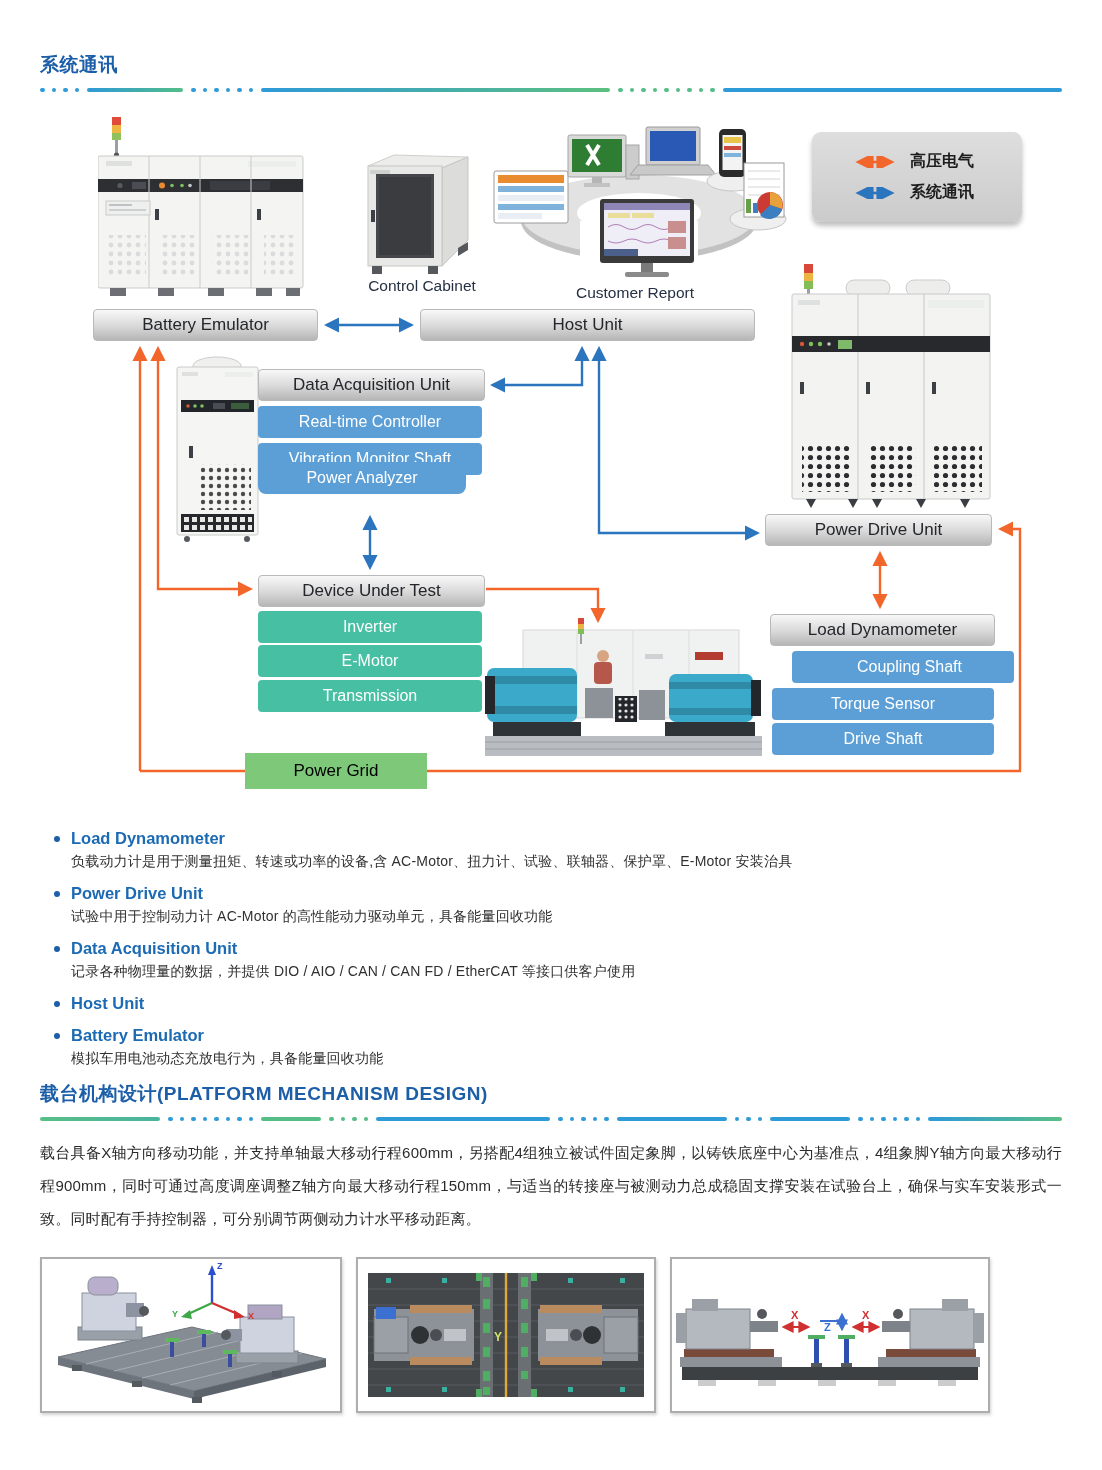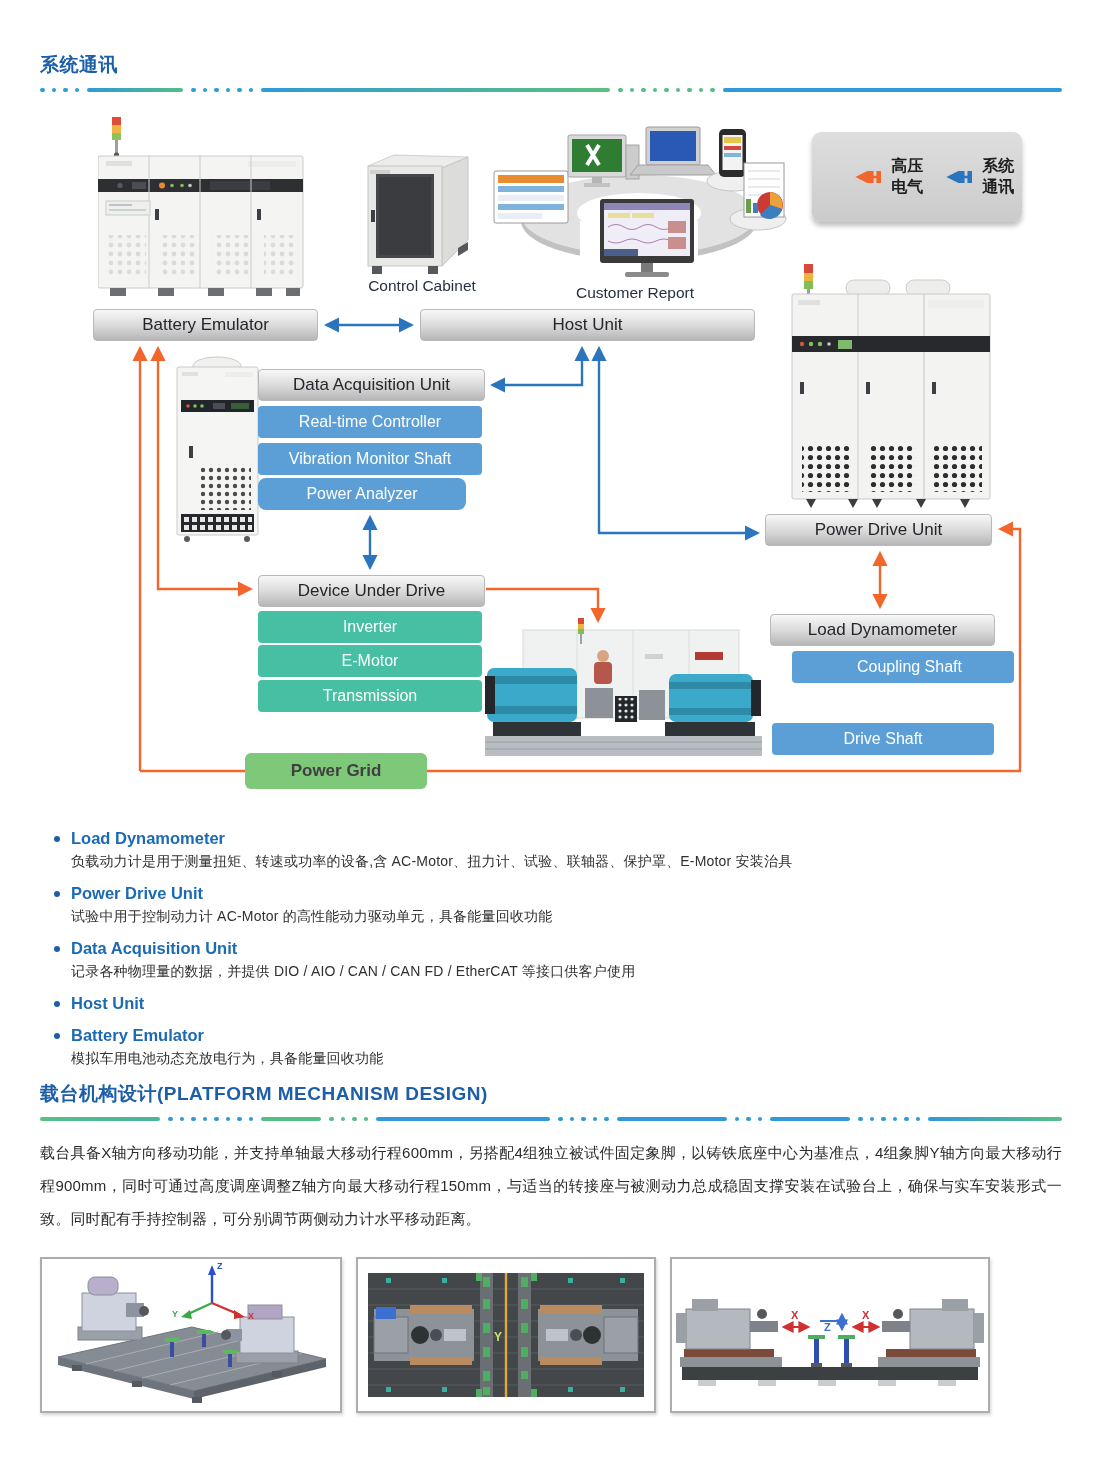--- a/index.html
+++ b/index.html
@@ -15,25 +15,25 @@
   .dg.c-green i{background:#55bd86;}
   .bar{height:4.5px;border-radius:3px;}
   
   .diagram{position:relative;width:1022px;height:702px;margin-top:8px;}
   .nbox{position:absolute;display:flex;align-items:center;justify-content:center;
         border-radius:4px;font-size:17px;height:32px;box-sizing:border-box;white-space:nowrap;}
   .gray{background:linear-gradient(180deg,#f8f8f8 0%,#d8d8d8 55%,#b6b6b6 100%);
         color:#24262b;border:1px solid #b9b9b9;}
   .blue{background:#5b9fd6;color:#fff;font-size:16px;}
   .teal{background:#47bfa3;color:#fff;font-size:16px;}
-  .greenbox{background:#7dc979;color:#404040;font-size:17px;border-radius:6px;font-weight:bold;}
+  .greenbox{background:#7dc979;color:#000000;font-size:17px;border-radius:0;}
   .caption{position:absolute;text-align:center;font-size:15.5px;color:#253043;}
   .legend{position:absolute;left:772px;top:31px;width:210px;height:90px;border-radius:9px;
           background:linear-gradient(180deg,#dedede,#cbcbcb);box-shadow:0 4px 5px rgba(0,0,0,.25);
-          display:flex;flex-direction:row;justify-content:center;gap:10px;padding-left:38px;box-sizing:border-box;}
+          display:flex;flex-direction:column;justify-content:center;gap:10px;padding-left:38px;box-sizing:border-box;}
   .legend-row{display:flex;align-items:center;gap:10px;font-size:16px;font-weight:700;color:#1e1e1e;}
   .overlay{position:absolute;left:0;top:0;width:1022px;height:702px;pointer-events:none;}
   .photo{position:absolute;}
   
   .bullets{margin:26px 0 0 14px;}
   .b-item{margin-bottom:13px;}
   .b-title{display:flex;align-items:center;gap:11px;font-size:16.5px;color:#1b6ab3;font-weight:700;}
   .b-dot{width:6px;height:6px;border-radius:50%;background:#1c5fa8;flex:0 0 auto;}
   .b-desc{margin:5px 0 0 17px;font-size:14px;color:#303030;letter-spacing:.2px;}
   
@@ -377,29 +377,30 @@
         <polyline points="387,670 980,670 980,428 961,428" marker-end="url(#aO)"></polyline>
         <line x1="840" y1="453" x2="840" y2="505" marker-start="url(#aO)" marker-end="url(#aO)"></line>
       </g>
     </svg>
 
     <div class="nbox gray" style="left:53px;top:208px;width:225px;">Battery Emulator</div>
     <div class="nbox gray" style="left:380px;top:208px;width:335px;">Host Unit</div>
     <div class="nbox gray" style="left:218px;top:268px;width:227px;">Data Acquisition Unit</div>
     <div class="nbox blue" style="left:218px;top:305px;width:224px;">Real-time Controller</div>
     <div class="nbox blue" style="left:218px;top:342px;width:224px;">Vibration Monitor Shaft</div>
-    <div class="nbox blue" style="left:218px;top:377px;width:208px;border-radius:8px;">Power Analyzer</div>
-    <div class="nbox gray" style="left:218px;top:474px;width:227px;">Device Under Drive</div>
+    <div class="nbox blue" style="left:218px;top:361px;width:208px;border-radius:8px;">Power Analyzer</div>
+    <div class="nbox gray" style="left:218px;top:474px;width:227px;">Device Under Test</div>
     <div class="nbox teal" style="left:218px;top:510px;width:224px;">Inverter</div>
     <div class="nbox teal" style="left:218px;top:544px;width:224px;">E-Motor</div>
     <div class="nbox teal" style="left:218px;top:579px;width:224px;">Transmission</div>
     <div class="nbox greenbox" style="left:205px;top:652px;width:182px;height:36px;">Power Grid</div>
     <div class="nbox gray" style="left:725px;top:413px;width:227px;">Power Drive Unit</div>
     <div class="nbox gray" style="left:730px;top:513px;width:225px;">Load Dynamometer</div>
     <div class="nbox blue" style="left:752px;top:550px;width:222px;padding-left:13px;">Coupling Shaft</div>
+    <div class="nbox blue" style="left:732px;top:587px;width:222px;">Torque Sensor</div>
     <div class="nbox blue" style="left:732px;top:622px;width:222px;">Drive Shaft</div>
   </div>
 
   <div class="bullets">
     <div class="b-item">
       <div class="b-title">
           <span class="b-dot"></span>
           <span>Load Dynamometer</span>
         </div>
       <div class="b-desc">负载动力计是用于测量扭矩、转速或功率的设备,含 AC-Motor、扭力计、试验、联轴器、保护罩、E-Motor 安装治具</div>

